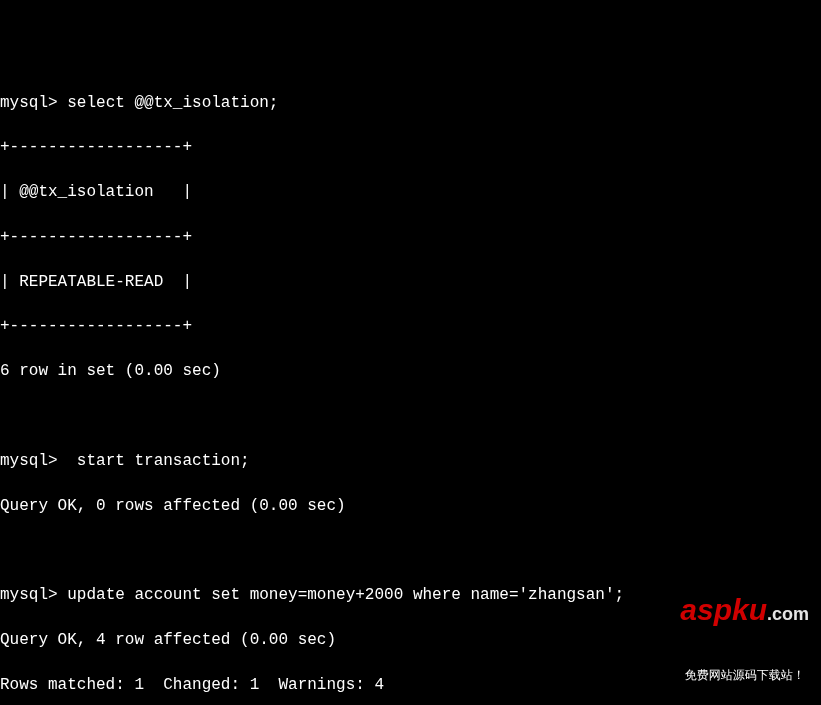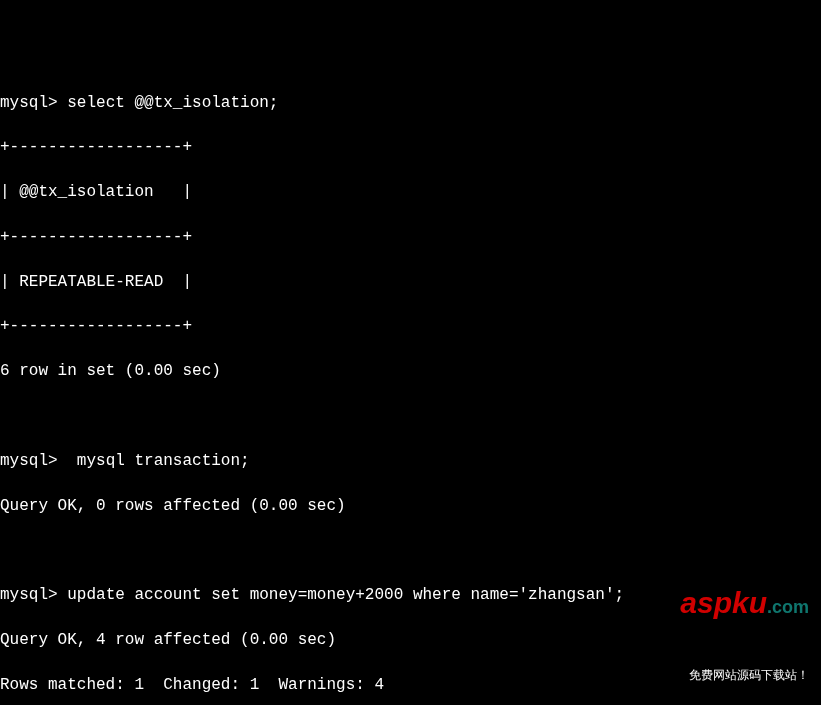--- a/index.html
+++ b/index.html
@@ -25,45 +25,46 @@
       line-height: 1;
     }
     .wm-main {
       font-family: Arial, sans-serif;
       font-weight: bold;
       font-style: italic;
       font-size: 30px;
       color: #d10000;
     }
     .wm-main .dotcom {
-      color: #0f766e;
+      color: #e5e5e5;
       font-size: 18px;
       font-style: normal;
     }
     .wm-sub {
       font-family: Arial, sans-serif;
       color: #fff;
       font-size: 12px;
-      margin-top: 19px;
+      margin-top: 12px;
+      text-align: center;
     }
   </style>
 </head>
 <body>
 
 
 
 <span class="line"><span>mysql&gt;</span> <span>select @@tx_isolation;</span></span>
 <span class="line">+------------------+</span>
 <span class="line">| @@tx_isolation   |</span>
 <span class="line">+------------------+</span>
 <span class="line">| REPEATABLE-READ  |</span>
 <span class="line">+------------------+</span>
 <span class="line">6 row in set (0.00 sec)</span>
 <span class="line"> </span>
-<span class="line"><span>mysql&gt;</span> <span> mysql transaction;</span></span>
+<span class="line"><span>mysql&gt;</span> <span> start transaction;</span></span>
 <span class="line">Query OK, 0 rows affected (0.00 sec)</span>
 <span class="line"> </span>
 <span class="line"><span>mysql&gt;</span> <span>update account set money=money+2000 where name='zhangsan';</span></span>
 <span class="line">Query OK, 4 row affected (0.00 sec)</span>
 <span class="line">Rows matched: 1  Changed: 1  Warnings: 4</span>
 
 
 
 
 

